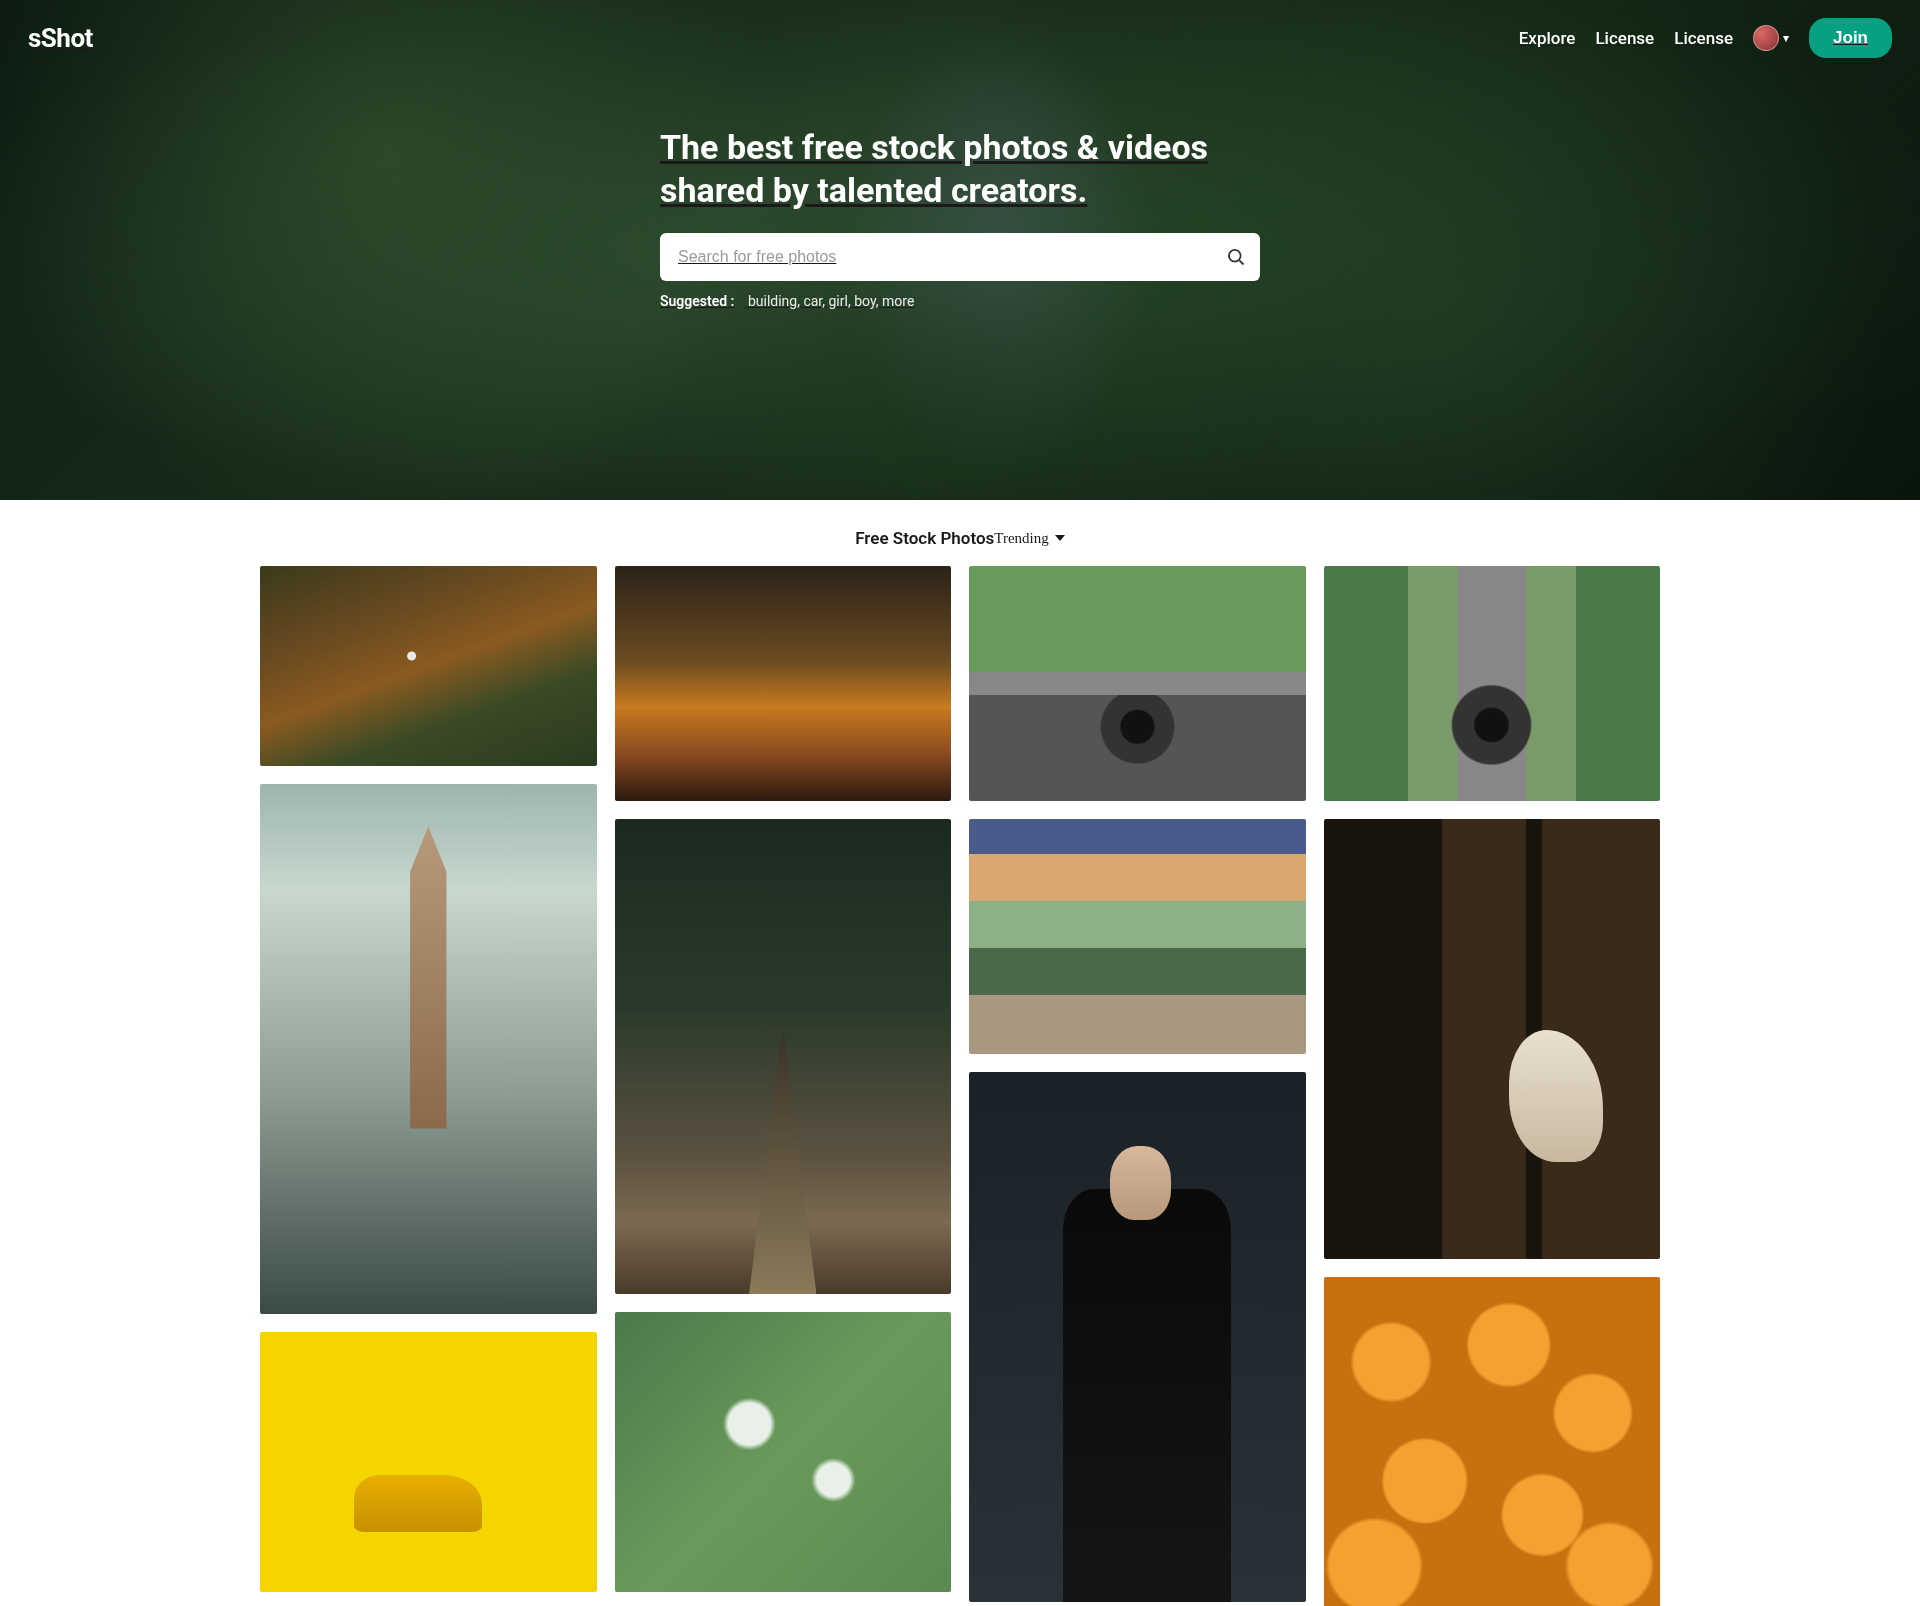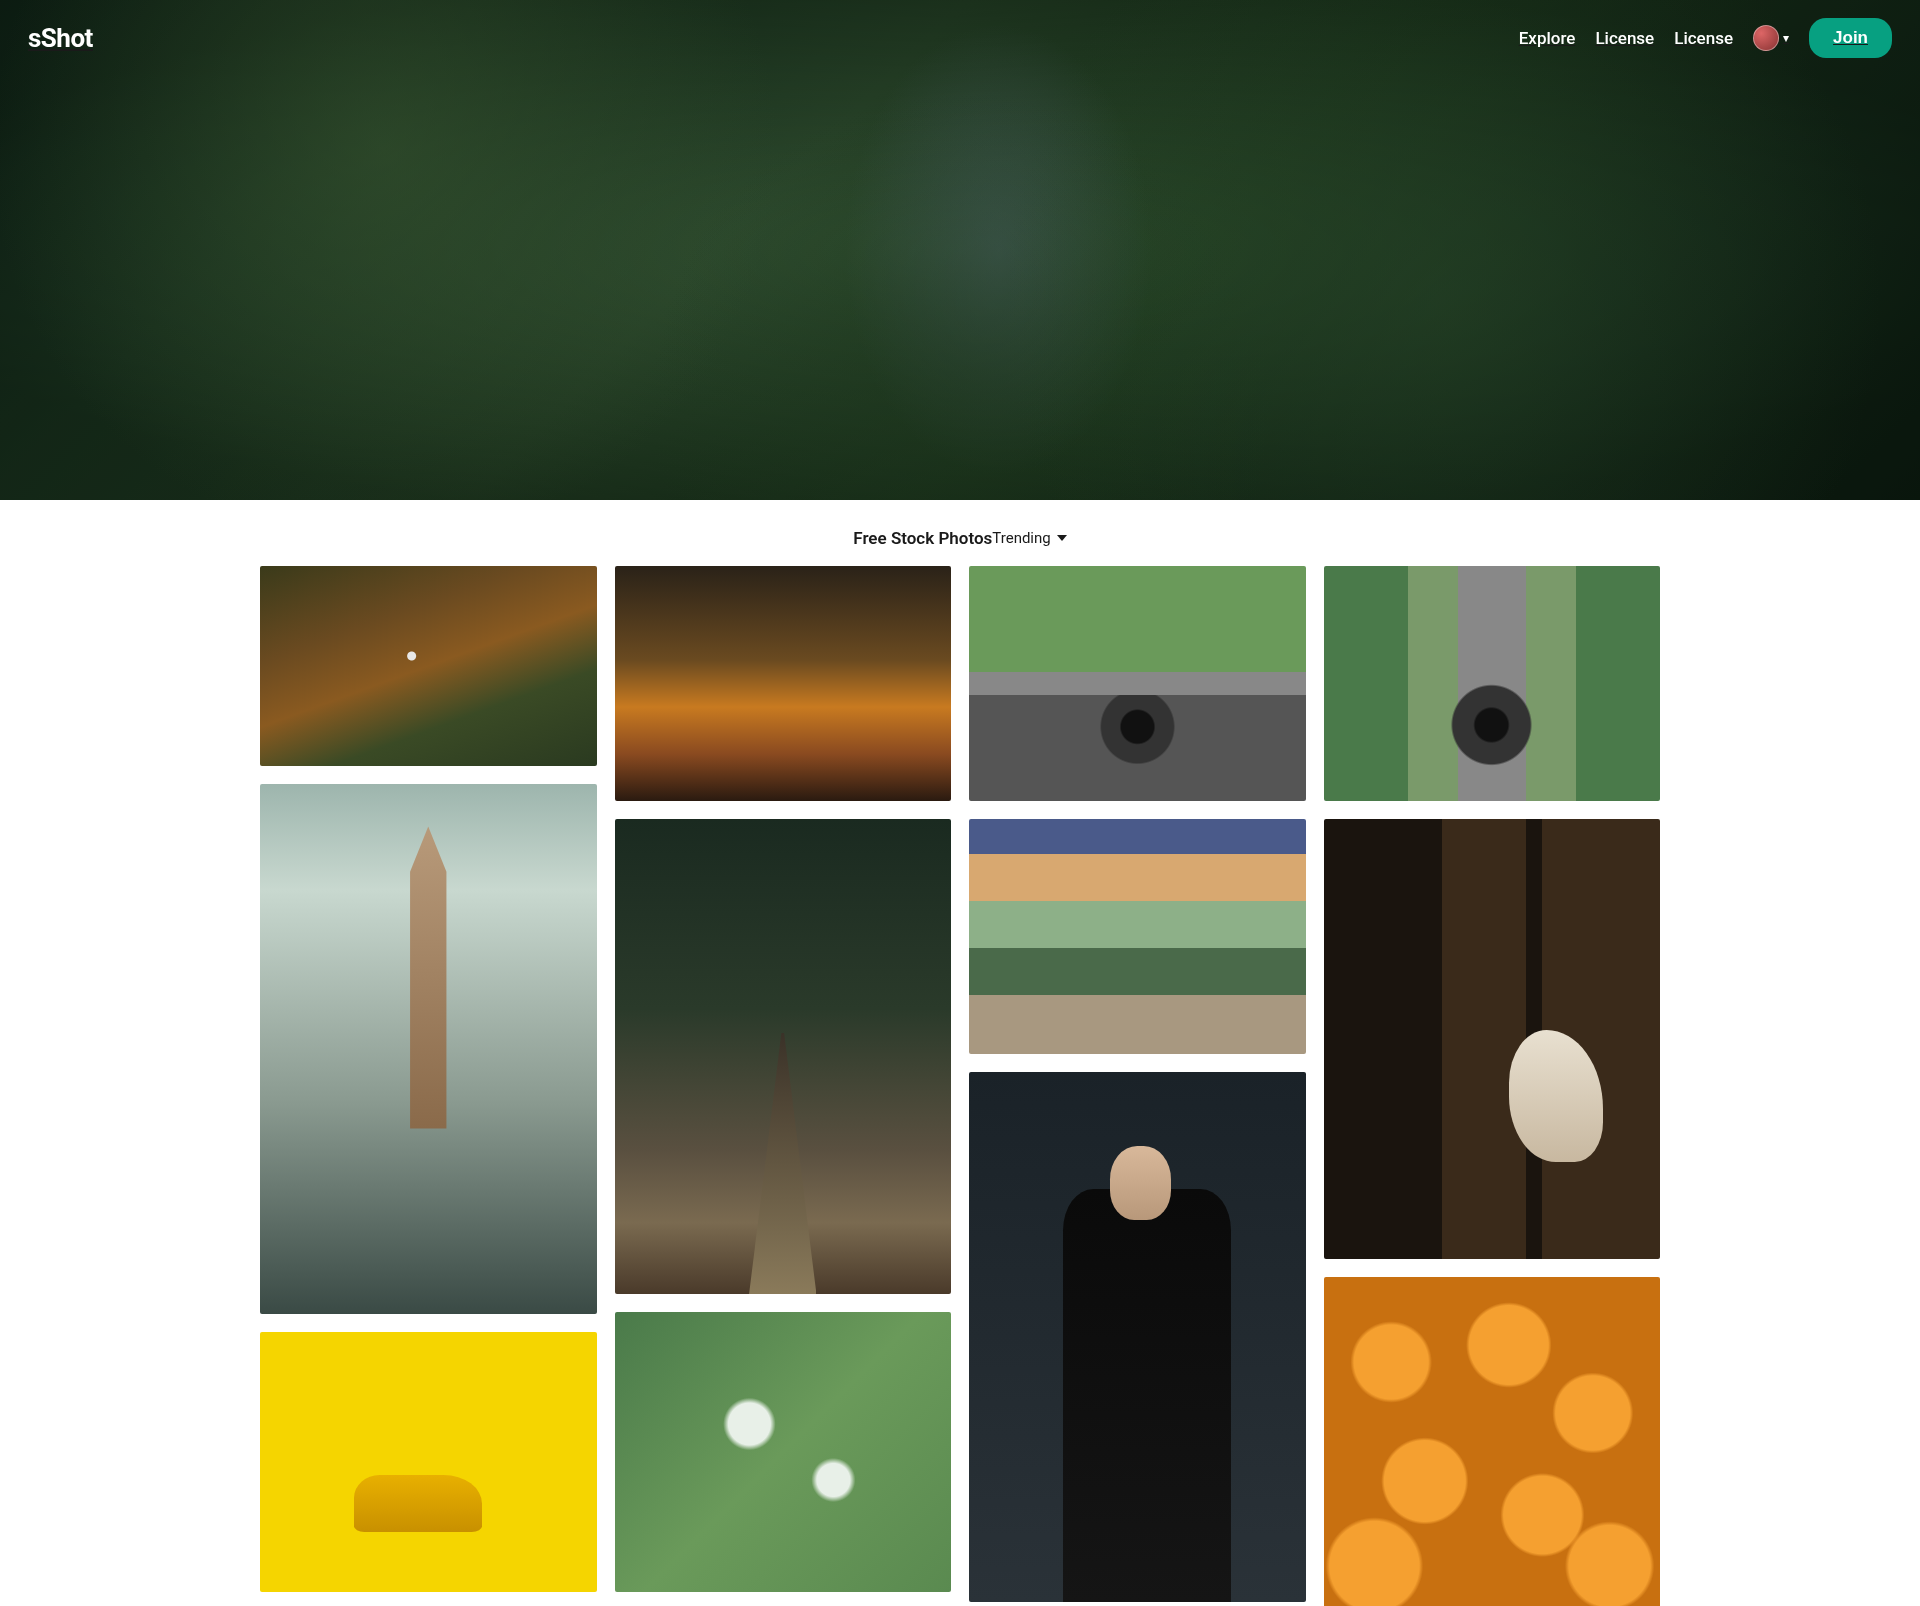--- a/index.html
+++ b/index.html
@@ -64,21 +64,21 @@
   .searchbar input::placeholder { color:#9a9a9a; }
   .search-icon { width:20px; height:20px; color:#333; cursor:pointer; }
   .suggest { margin-top:12px; color:#fff; font-size:14px; }
   .suggest .lbl { font-weight:600; margin-right:10px; }
   .suggest .terms { opacity:0.9; }
   
   
   .content { max-width: 1480px; margin: 0 auto; padding: 28px 40px 60px; }
   .row-header { display:flex; justify-content:center; align-items:center; margin-bottom: 18px; padding: 0 4px;}
   .section-title { font-size:17px; font-weight:600; color:#1a1a1a; }
-  .trending { font-size:15px; color:#1a1a1a; display:flex; align-items:center; gap:6px; cursor:pointer; }
+  .trending { font-size:15px; color:#1a1a1a; display:flex; align-items:center; gap:6px; cursor:pointer;font-family:Liberation Serif, serif; }
   .trending svg { width:10px; height:10px; }
   
   .grid { display:flex; gap:18px; }
   .col { flex:1; display:flex; flex-direction:column; gap:18px; }
   .card { width:100%; border-radius:2px; background:#888; position:relative; overflow:hidden; cursor:pointer; }
   
   
   .c-forest1 { height:200px; background: linear-gradient(160deg,#3a3a1a,#6a4a20 30%,#8a5a20 50%,#3a4a25 70%,#2a3a20); }
   .c-forest1::after{content:"";position:absolute;inset:0;background:radial-gradient(circle at 45% 45%,#e8e8e8 0 4px,transparent 5px);}
   .c-tower  { height:530px; background: linear-gradient(#9db5ad,#c8d8cf 20%,#8a9a90 60%,#3a4a45); position:relative;}
@@ -112,20 +112,34 @@
       <a href="#">License</a>
       <a href="#">License</a>
       <div class="avatar-wrap">
         <div class="avatar"></div>
         <span class="chev">▾</span>
       </div>
       <button class="join-btn">Join</button>
     </div>
   </div>
 
+  <div class="hero-center">
+    <h1 class="hero-title">The best free stock photos &amp; videos shared by talented creators.</h1>
+    <div class="searchbar">
+      <input type="text" placeholder="Search for free photos" style="">
+      <svg class="search-icon" viewBox="0 0 24 24" fill="none" stroke="currentColor" stroke-width="2.2">
+          <circle cx="10.5" cy="10.5" r="7"></circle>
+          <line x1="21" y1="21" x2="16" y2="16"></line>
+        </svg>
+    </div>
+    <div class="suggest">
+      <span class="lbl">Suggested :</span>
+      <span class="terms">building, car, girl, boy, more</span>
+    </div>
+  </div>
 </div>
 
 <div class="content">
   <div class="row-header">
     <div class="section-title">Free Stock Photos</div>
     <div class="trending">
       <span>Trending</span>
       <svg viewBox="0 0 10 6">
           <path d="M0 0l5 6 5-6z" fill="currentColor"></path>
         </svg>

